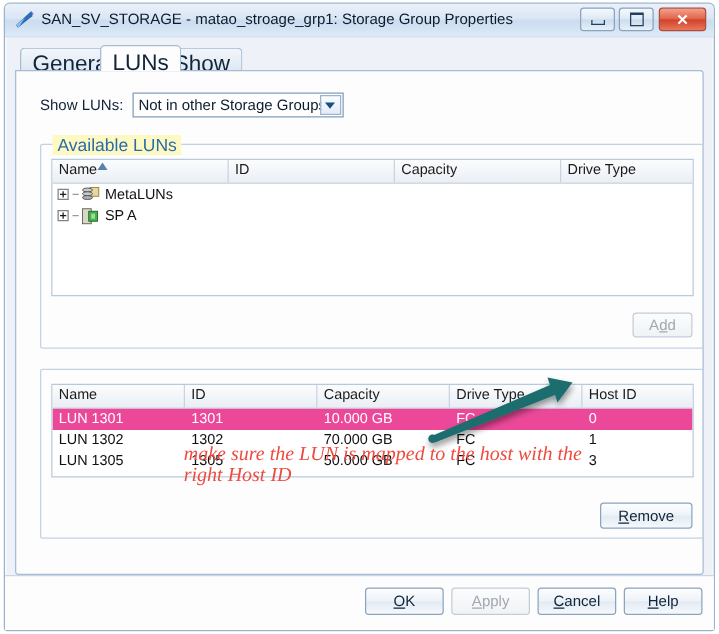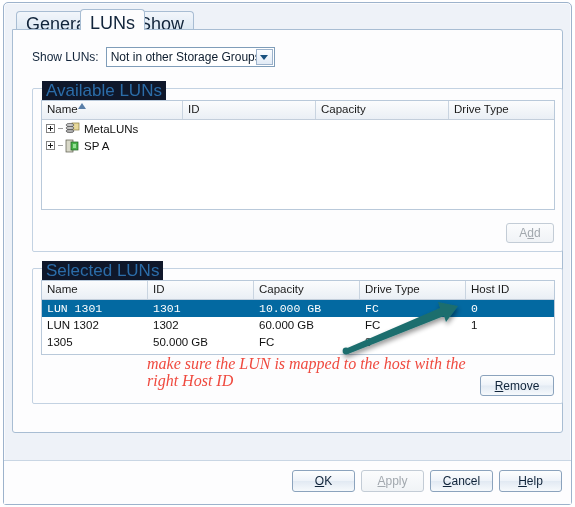--- a/index.html
+++ b/index.html
@@ -133,23 +133,23 @@
 
   
   .groupbox {
     position: absolute;
     box-sizing: border-box;
     border: 1px solid #c3d2e2;
     border-radius: 2px;
   }
   .group-label {
     position: absolute; top: -8px; left: 9px;
-    background: #0f172a;
+    background: #fef9c3;
     padding: 0 4px;
-    font-size: 17px; color: #2b6ca8;
+    font-size: 14px; color: #2b6ca8;
   }
   #grp-available { left: 19px; top: 58px; width: 531px; height: 164px; }
   #grp-selected  { left: 19px; top: 238px; width: 531px; height: 136px; }
 
   
   .tablewrap {
     position: absolute;
     box-sizing: border-box;
     background: #ffffff;
     border: 1px solid #b9c9da;
@@ -170,21 +170,21 @@
   }
   .th:last-child { border-right: none; }
   .sort-tri {
     width: 0; height: 0;
     border-left: 4px solid transparent;
     border-right: 4px solid transparent;
     border-bottom: 6px solid #5a7fa8;
   }
 
   .trow { display: flex; height: 17px; }
-  .trow.sel { background: #0369a1; color: #ffffff; font-family: Liberation Mono, monospace; }
+  .trow.sel { background: #ec4899; color: #ffffff; }
   .td {
     box-sizing: border-box;
     padding: 2px 0 0 5px;
     font-size: 11.5px; color: #111111;
     white-space: nowrap; overflow: hidden;
   }
   .trow.sel .td { color: #ffffff; }
 
   
   .treerow {
@@ -269,20 +269,42 @@
   #f-ok     { right: 216px; }
   #f-apply  { right: 147px; }
   #f-cancel { right: 78px; }
   #f-help   { right: 9px; }
 </style>
 </head>
 <body>
 
 <div id="window">
 
+  <div id="titlebar">
+    <svg id="app-icon" viewBox="0 0 16 16">
+      <path d="M1 12 L13 1 L15 3 L3 14 Z" fill="#4f8fd0"></path>
+      <path d="M1 12 L13 1 L14 5 L2 14 Z" fill="#2f6cb5"></path>
+      <path d="M1 12 L8 6 L3 14 Z" fill="#8fc0ea"></path>
+    </svg>
+    <div id="title-text">SAN_SV_STORAGE - matao_stroage_grp1: Storage Group Properties</div>
+
+    <div class="winbtn" id="btn-min">
+      <div class="glyph">
+          <div class="min-bar"></div>
+        </div>
+    </div>
+    <div class="winbtn" id="btn-max">
+      <div class="glyph">
+          <div class="max-sq"></div>
+        </div>
+    </div>
+    <div class="winbtn" id="btn-close">
+      <div class="glyph">✕</div>
+    </div>
+  </div>
 
   <div id="dlgbody">
 
     <div id="tabstrip">
       <div class="tab" id="tab-general">
         <span>General</span>
       </div>
       <div class="tab active" id="tab-luns">
         <span>LUNs</span>
       </div>
@@ -341,46 +363,46 @@
           </div>
 
         </div>
 
         <div class="btn disabled" id="btn-add">
           <span>A<span class="mn">d</span>d</span>
         </div>
       </div>
 
       <div class="groupbox" id="grp-selected">
-        <div class="group-label">Selected LUNs</div>
 
         <div class="tablewrap" id="tbl-selected">
           <div class="thead">
             <div class="th" style="width:106px">Name</div>
             <div class="th" style="width:106px">ID</div>
             <div class="th" style="width:106px">Capacity</div>
             <div class="th" style="width:106px">Drive Type</div>
             <div class="th" style="width:88px">Host ID</div>
           </div>
 
           <div class="trow sel">
             <div class="td" style="width:106px">LUN 1301</div>
             <div class="td" style="width:106px">1301</div>
             <div class="td" style="width:106px">10.000 GB</div>
             <div class="td" style="width:106px">FC</div>
             <div class="td" style="width:88px">0</div>
           </div>
           <div class="trow">
             <div class="td" style="width:106px">LUN 1302</div>
             <div class="td" style="width:106px">1302</div>
-            <div class="td" style="width:106px">60.000 GB</div>
+            <div class="td" style="width:106px">70.000 GB</div>
             <div class="td" style="width:106px">FC</div>
             <div class="td" style="width:88px">1</div>
           </div>
           <div class="trow">
+            <div class="td" style="width:106px">LUN 1305</div>
             <div class="td" style="width:106px">1305</div>
             <div class="td" style="width:106px">50.000 GB</div>
             <div class="td" style="width:106px">FC</div>
             <div class="td" style="width:88px">3</div>
           </div>
         </div>
 
         <div class="btn" id="btn-remove">
           <span><span class="mn">R</span>emove</span>
         </div>

